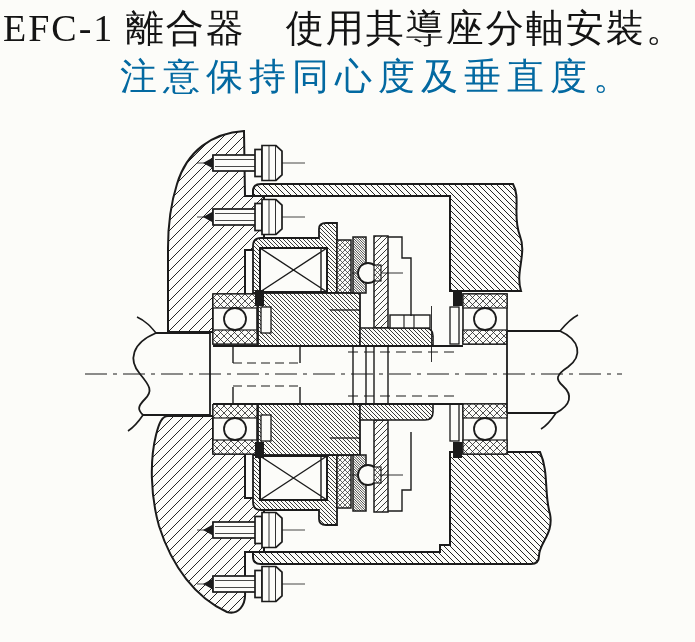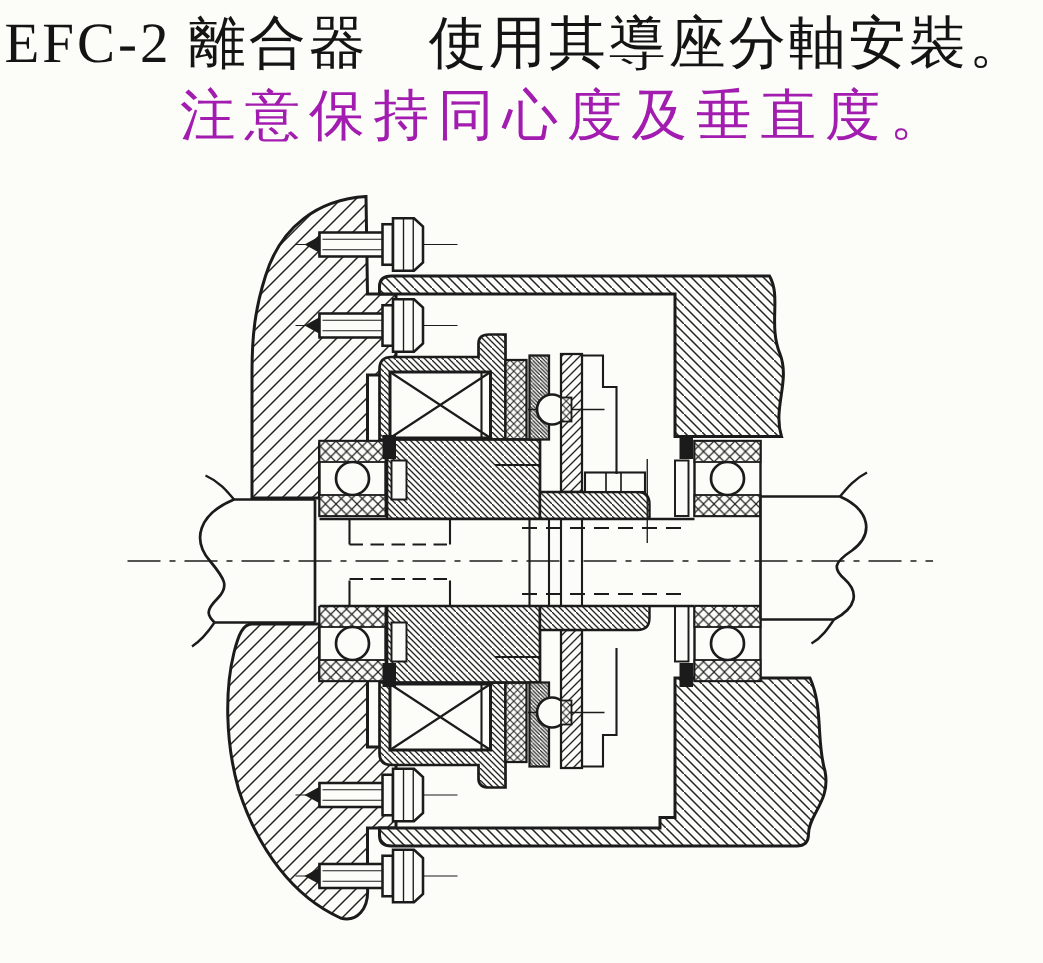--- a/index.html
+++ b/index.html
@@ -8,29 +8,29 @@
     background:#fcfcf9;
     font-family:"Liberation Serif","DejaVu Serif",serif;
     position:relative;overflow:hidden;color:#151515;
   }
   .heading-line1{
     position:absolute;left:3px;top:3px;
     font-size:38px;letter-spacing:2px;white-space:nowrap;color:#141414;
   }
   .heading-line2{
     position:absolute;left:120px;top:52px;
-    font-size:37px;letter-spacing:6px;white-space:nowrap;color:#a21caf;
+    font-size:37px;letter-spacing:6px;white-space:nowrap;color:#0369a1;
   }
   svg.figure{position:absolute;left:0;top:0;}
 </style>
 </head>
 <body>
 
 <div>
-  <div class="heading-line1">EFC-2 離合器　使用其導座分軸安裝。</div>
+  <div class="heading-line1">EFC-1 離合器　使用其導座分軸安裝。</div>
   <div class="heading-line2">注意保持同心度及垂直度。</div>
 </div>
 
 <svg class="figure" width="695" height="642" viewBox="0 0 695 642" xmlns="http://www.w3.org/2000/svg">
   <defs>
     <pattern id="hatchF10" width="10" height="10" patternUnits="userSpaceOnUse">
       <rect width="10" height="10" fill="#fcfcf9"></rect>
       <path d="M-2,12 L12,-2 M-7,7 L7,-7 M3,17 L17,3" stroke="#242424" stroke-width="1"></path>
     </pattern>
     <pattern id="hatchB12" width="12" height="12" patternUnits="userSpaceOnUse">

